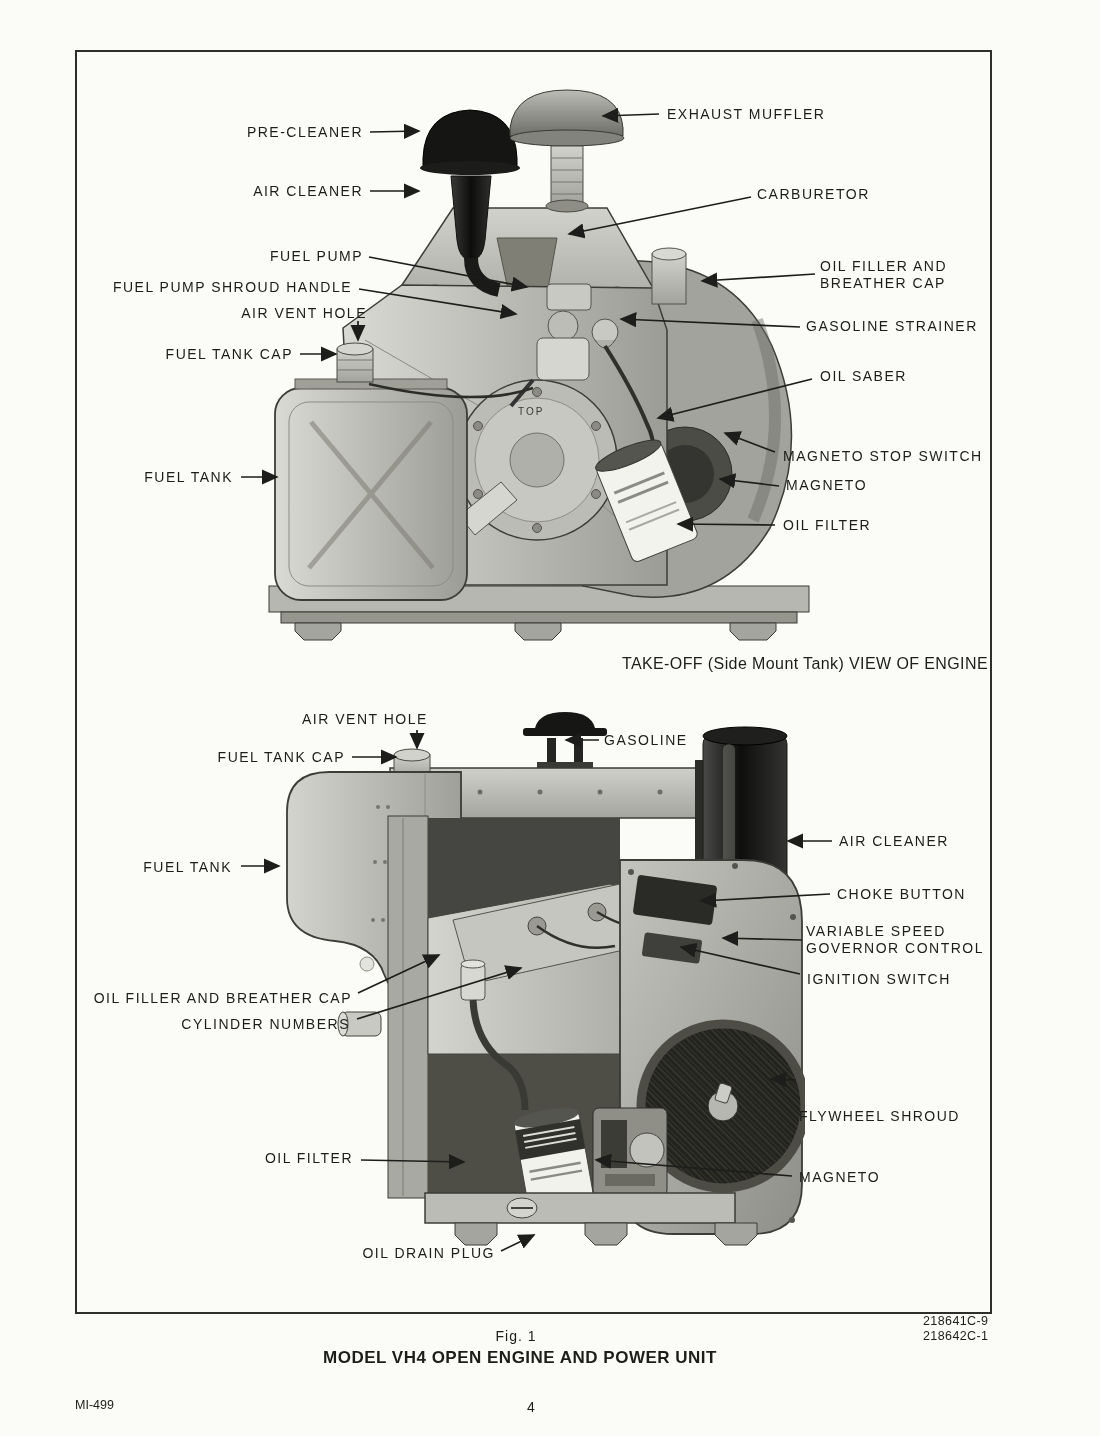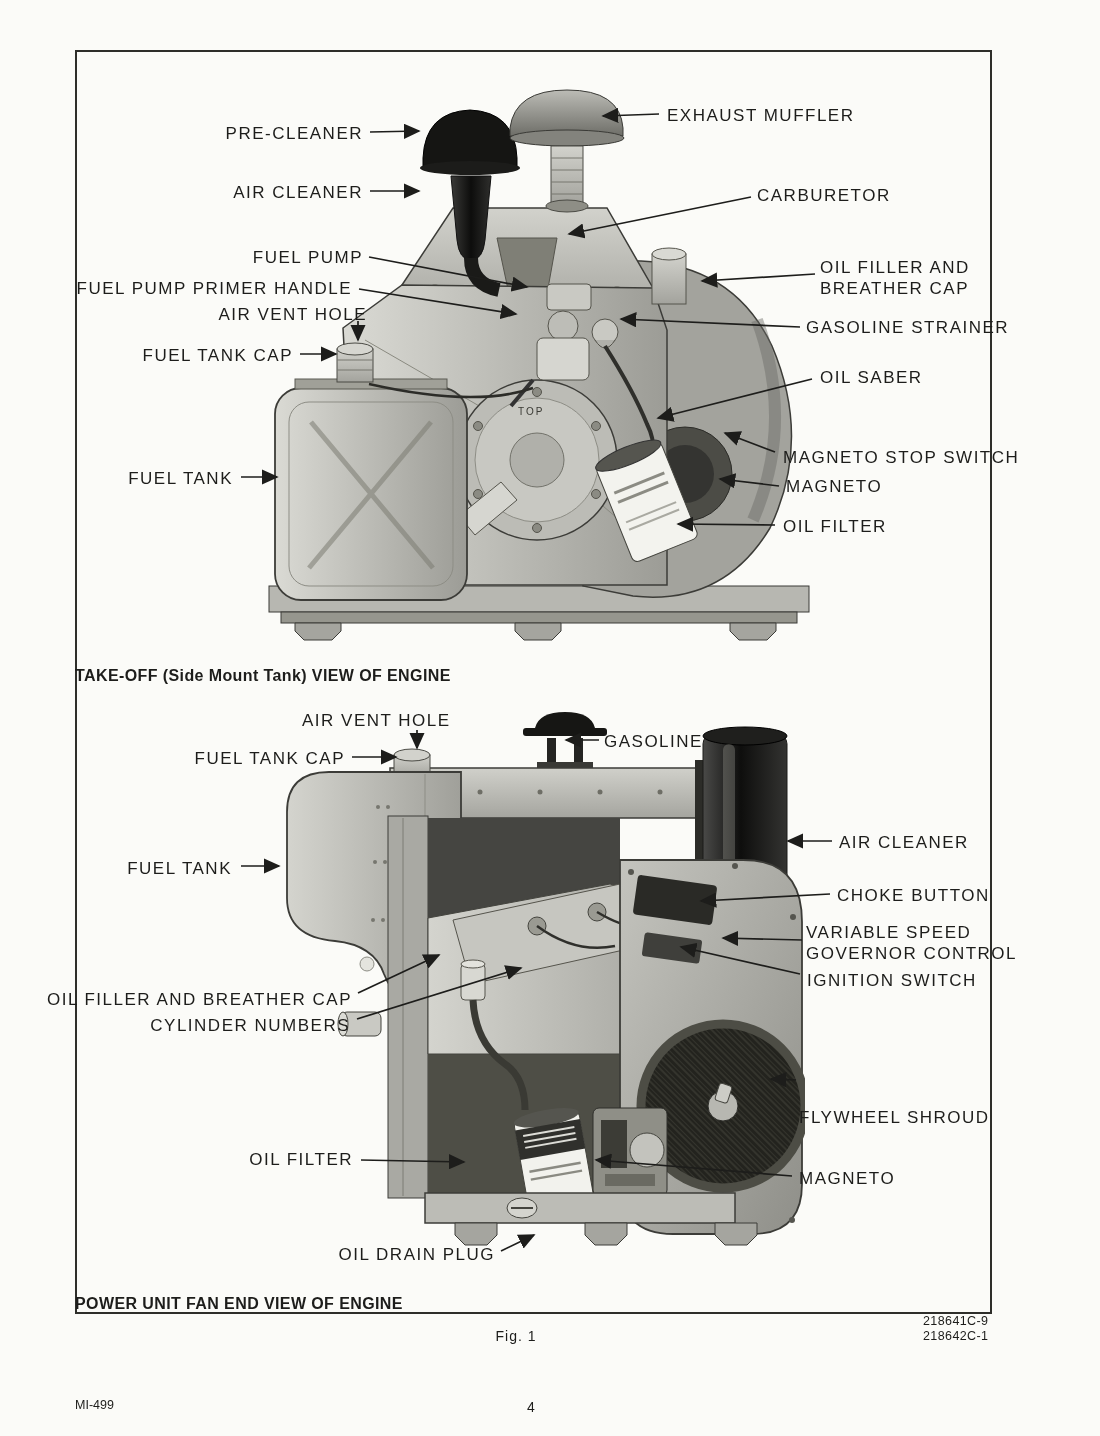--- a/index.html
+++ b/index.html
@@ -2,26 +2,26 @@
 <html><head>
 <meta charset="utf-8">
 <style>
   html,body{margin:0;padding:0;background:#e8e8e4;}
   .page{position:relative;width:1100px;height:1436px;margin:0 auto;background:#fbfbf8;
         font-family:"Liberation Sans",sans-serif;color:#1d1d1b;overflow:hidden;}
   .frame{position:absolute;left:75px;top:50px;width:913px;height:1260px;
          border:2px solid #2e2e2a;}
   .art{position:absolute;}
   .leaders{position:absolute;left:0;top:0;pointer-events:none;}
-  .lbl{position:absolute;font-size:17px;letter-spacing:1.5px;line-height:1.22;
+  .lbl{position:absolute;font-size:14px;letter-spacing:1.5px;line-height:1.22;
        white-space:pre-line;color:#1d1d1b;}
   .lbl.r{text-align:right;}
   .lbl.c{}
-  .cap{position:absolute;left:75px;width:913px;text-align:left;font-weight:bold;
-       font-size:16px;letter-spacing:.4px;margin-top:12px;}
+  .cap{position:absolute;left:75px;width:913px;text-align:right;font-weight:normal;
+       font-size:16px;letter-spacing:.4px;}
   .refnum{position:absolute;font-size:12.5px;letter-spacing:.4px;}
   .figlabel{position:absolute;transform:translateX(-50%);font-size:14px;letter-spacing:1px;}
   .figtitle{position:absolute;transform:translateX(-50%);font-weight:bold;font-size:17px;
             letter-spacing:.5px;white-space:nowrap;}
   .footnote{position:absolute;font-size:12.5px;text-align:center;}
   .pagenum{position:absolute;font-size:14px;}
 </style>
 </head>
 <body>
 
@@ -284,21 +284,21 @@
       <line x1="796" y1="1080" x2="771" y2="1079" marker-end="url(#ah)"></line>
       <line x1="792" y1="1176" x2="596" y2="1160" marker-end="url(#ah)"></line>
       <line x1="361" y1="1160" x2="464" y2="1162" marker-end="url(#ah)"></line>
       <line x1="501" y1="1251" x2="534" y2="1235" marker-end="url(#ah)"></line>
     </g>
   </svg>
 
   <div class="lbl r" style="right:737px;top:124px">PRE-CLEANER</div>
   <div class="lbl r" style="right:737px;top:183px">AIR CLEANER</div>
   <div class="lbl r" style="right:737px;top:248px">FUEL PUMP</div>
-  <div class="lbl r" style="right:748px;top:279px">FUEL PUMP PRIMER HANDLE</div>
+  <div class="lbl r" style="right:748px;top:279px">FUEL PUMP SHROUD HANDLE</div>
   <div class="lbl r" style="right:733px;top:305px">AIR VENT HOLE</div>
   <div class="lbl r" style="right:807px;top:346px">FUEL TANK CAP</div>
   <div class="lbl r" style="right:867px;top:469px">FUEL TANK</div>
   <div class="lbl" style="left:667px;top:106px">EXHAUST MUFFLER</div>
   <div class="lbl" style="left:757px;top:186px">CARBURETOR</div>
   <div class="lbl c" style="left:820px;top:258px">OIL FILLER AND
 BREATHER CAP</div>
   <div class="lbl" style="left:806px;top:318px">GASOLINE STRAINER</div>
   <div class="lbl" style="left:820px;top:368px">OIL SABER</div>
   <div class="lbl" style="left:783px;top:448px">MAGNETO STOP SWITCH</div>
@@ -316,21 +316,21 @@
   <div class="lbl c" style="left:806px;top:923px">VARIABLE SPEED
 GOVERNOR CONTROL</div>
   <div class="lbl" style="left:807px;top:971px">IGNITION SWITCH</div>
   <div class="lbl r" style="right:748px;top:990px">OIL FILLER AND BREATHER CAP</div>
   <div class="lbl r" style="right:750px;top:1016px">CYLINDER NUMBERS</div>
   <div class="lbl" style="left:799px;top:1108px">FLYWHEEL SHROUD</div>
   <div class="lbl r" style="right:747px;top:1150px">OIL FILTER</div>
   <div class="lbl" style="left:799px;top:1169px">MAGNETO</div>
   <div class="lbl r" style="right:605px;top:1245px">OIL DRAIN PLUG</div>
 
-  <div class="cap" style="top:1283px">POWER UNIT FAN END VIEW OF ENGINE</div>
 
   <div class="refnum" style="left:923px;top:1314px">218641C-9</div>
   <div class="refnum" style="left:923px;top:1329px">218642C-1</div>
   <div class="figlabel" style="left:516px;top:1328px">Fig. 1</div>
+  <div class="figtitle" style="left:520px;top:1348px">MODEL VH4 OPEN ENGINE AND POWER UNIT</div>
   <div class="footnote" style="left:75px;top:1398px">MI-499</div>
   <div class="pagenum" style="left:527px;top:1399px">4</div>
 
 </div>
 
 </body></html>

